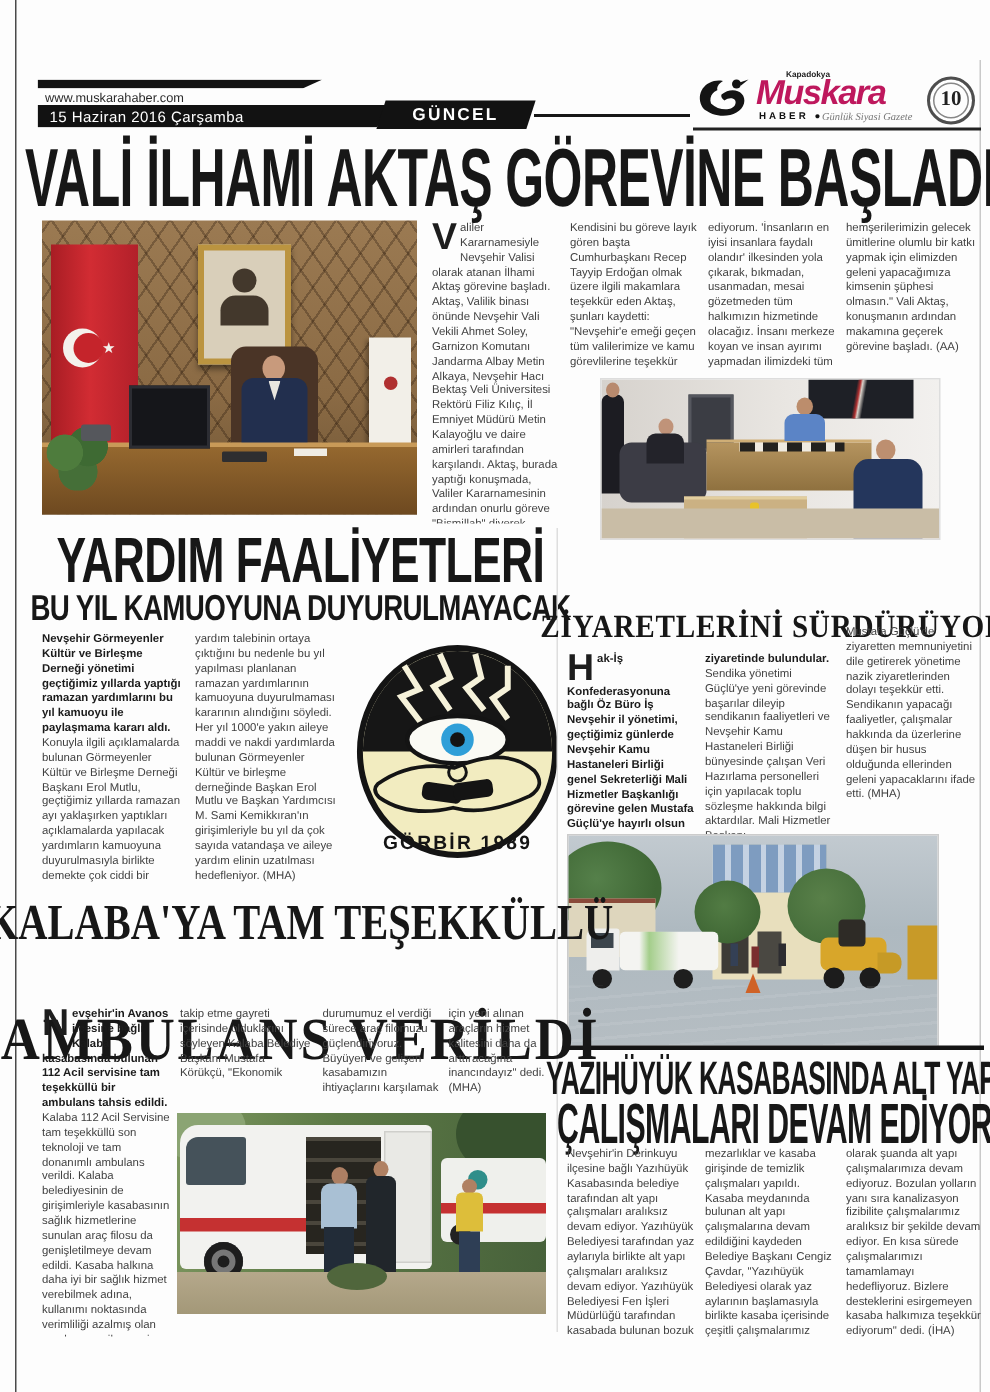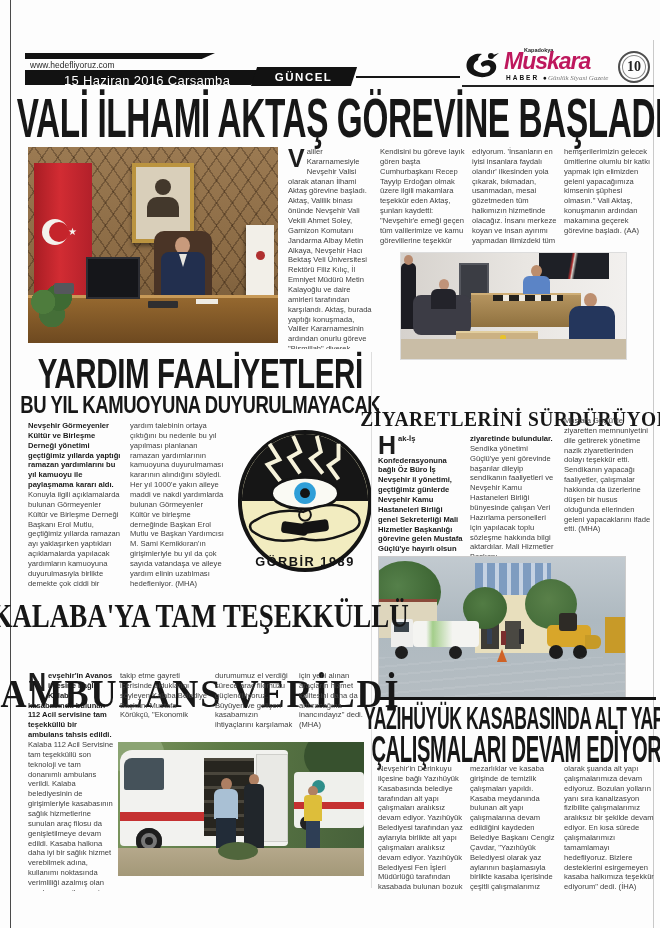--- a/index.html
+++ b/index.html
@@ -25,24 +25,24 @@
 </style>
 </head>
 <body>
 
 <div class="page">
 
   <div class="abs" style="left:10px;top:0;width:1px;height:928px;background:#4a4a4a;"></div>
   <div class="abs" style="left:653px;top:40px;width:1px;height:888px;background:#c9c9c9;"></div>
 
   <div class="blackbar" style="left:25px;top:53px;width:190px;height:6px;clip-path:polygon(0 0,100% 0,93% 100%,0 100%);"></div>
-  <div class="abs" style="left:30px;top:60px;font-size:8.5px;color:#2a2a2a;">www.hedefliyoruz.com</div>
+  <div class="abs" style="left:30px;top:60px;font-size:8.5px;color:#2a2a2a;">www.muskarahaber.com</div>
 
   <div class="blackbar" style="left:25px;top:70px;width:238px;height:15px;clip-path:polygon(0 0,100% 0,calc(100% - 12px) 100%,0 100%);">
-    <span style="position:absolute;left:8px;top:2.5px;color:#fff;font-size:13px;letter-spacing:0.3px;margin-left:31px;">15 Haziran 2016 Çarşamba</span>
+    <span style="position:absolute;left:8px;top:2.5px;color:#fff;font-size:10px;letter-spacing:0.3px;">15 Haziran 2016 Çarşamba</span>
   </div>
 
   <div class="blackbar" style="left:254px;top:67px;width:100px;height:19px;transform:skewX(-18deg);display:flex;align-items:center;justify-content:center;">
     <span style="transform:skewX(18deg);color:#fff;font-weight:bold;font-size:11.5px;letter-spacing:1.5px;">GÜNCEL</span>
   </div>
   <div class="abs" style="left:356px;top:76px;width:104px;height:2px;background:#161616;"></div>
 
   <div class="abs" style="left:462px;top:47px;width:156px;height:38px;">
     <svg width="40" height="32" viewBox="0 0 40 32" style="position:absolute;left:0;top:2px;">
       <path d="M6,22 C1,12 10,3 20,5 C15,8 15,12 19,14 C26,8 36,12 34,20 C32,27 22,30 13,27 C9,25 7,24 6,22 Z" fill="#141414"></path>

